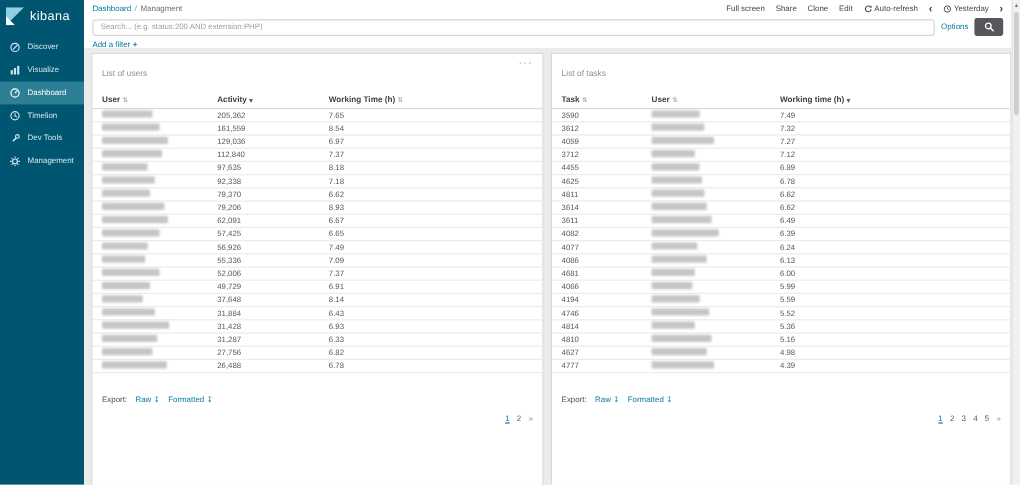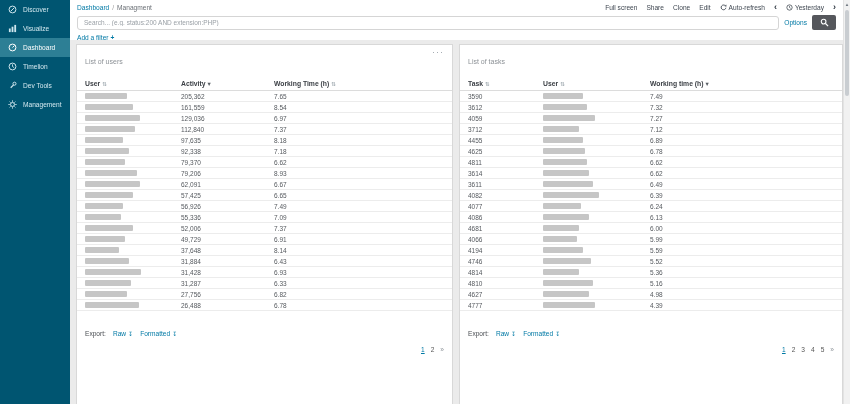--- a/index.html
+++ b/index.html
@@ -59,20 +59,29 @@
 
   
   .scrollbar { position:absolute; right:0; top:0; width:7px; height:404px; background:#f1f1f1; border-left:1px solid #e3e3e3; z-index:4; }
   .sb-up { height:9px; display:flex; align-items:center; justify-content:center; font-size:4.5px; color:#6f7780; cursor:pointer; }
   .sb-thumb { position:absolute; left:1px; top:10px; width:4px; height:86px; background:#c9cdd1; border-radius:2px; cursor:pointer; }
 </style>
 </head>
 <body>
 
 <div class="sidebar">
+  <div class="logo">
+    <span style="display:flex">
+      <svg width="15" height="15" viewBox="0 0 16 16">
+        <polygon points="0,0 16,0 0,16" fill="#8fcfe3"></polygon>
+        <polygon points="0,16 0,8 8,16" fill="#ffffff"></polygon>
+      </svg>
+    </span>
+    <span class="logo-text">kibana</span>
+  </div>
   <div id="sidebar-items">
       <div class="nav-item">
         <span class="nav-ic">
           <svg width="9" height="9" viewBox="0 0 10 10">
             <circle cx="5" cy="5" r="3.8" fill="none" stroke="#cfe6ee" stroke-width="1.1"></circle>
             <line x1="3" y1="7" x2="7" y2="3" stroke="#cfe6ee" stroke-width="1.1"></line>
           </svg>
         </span>
         <span class="nav-label">Discover</span>
       </div>

